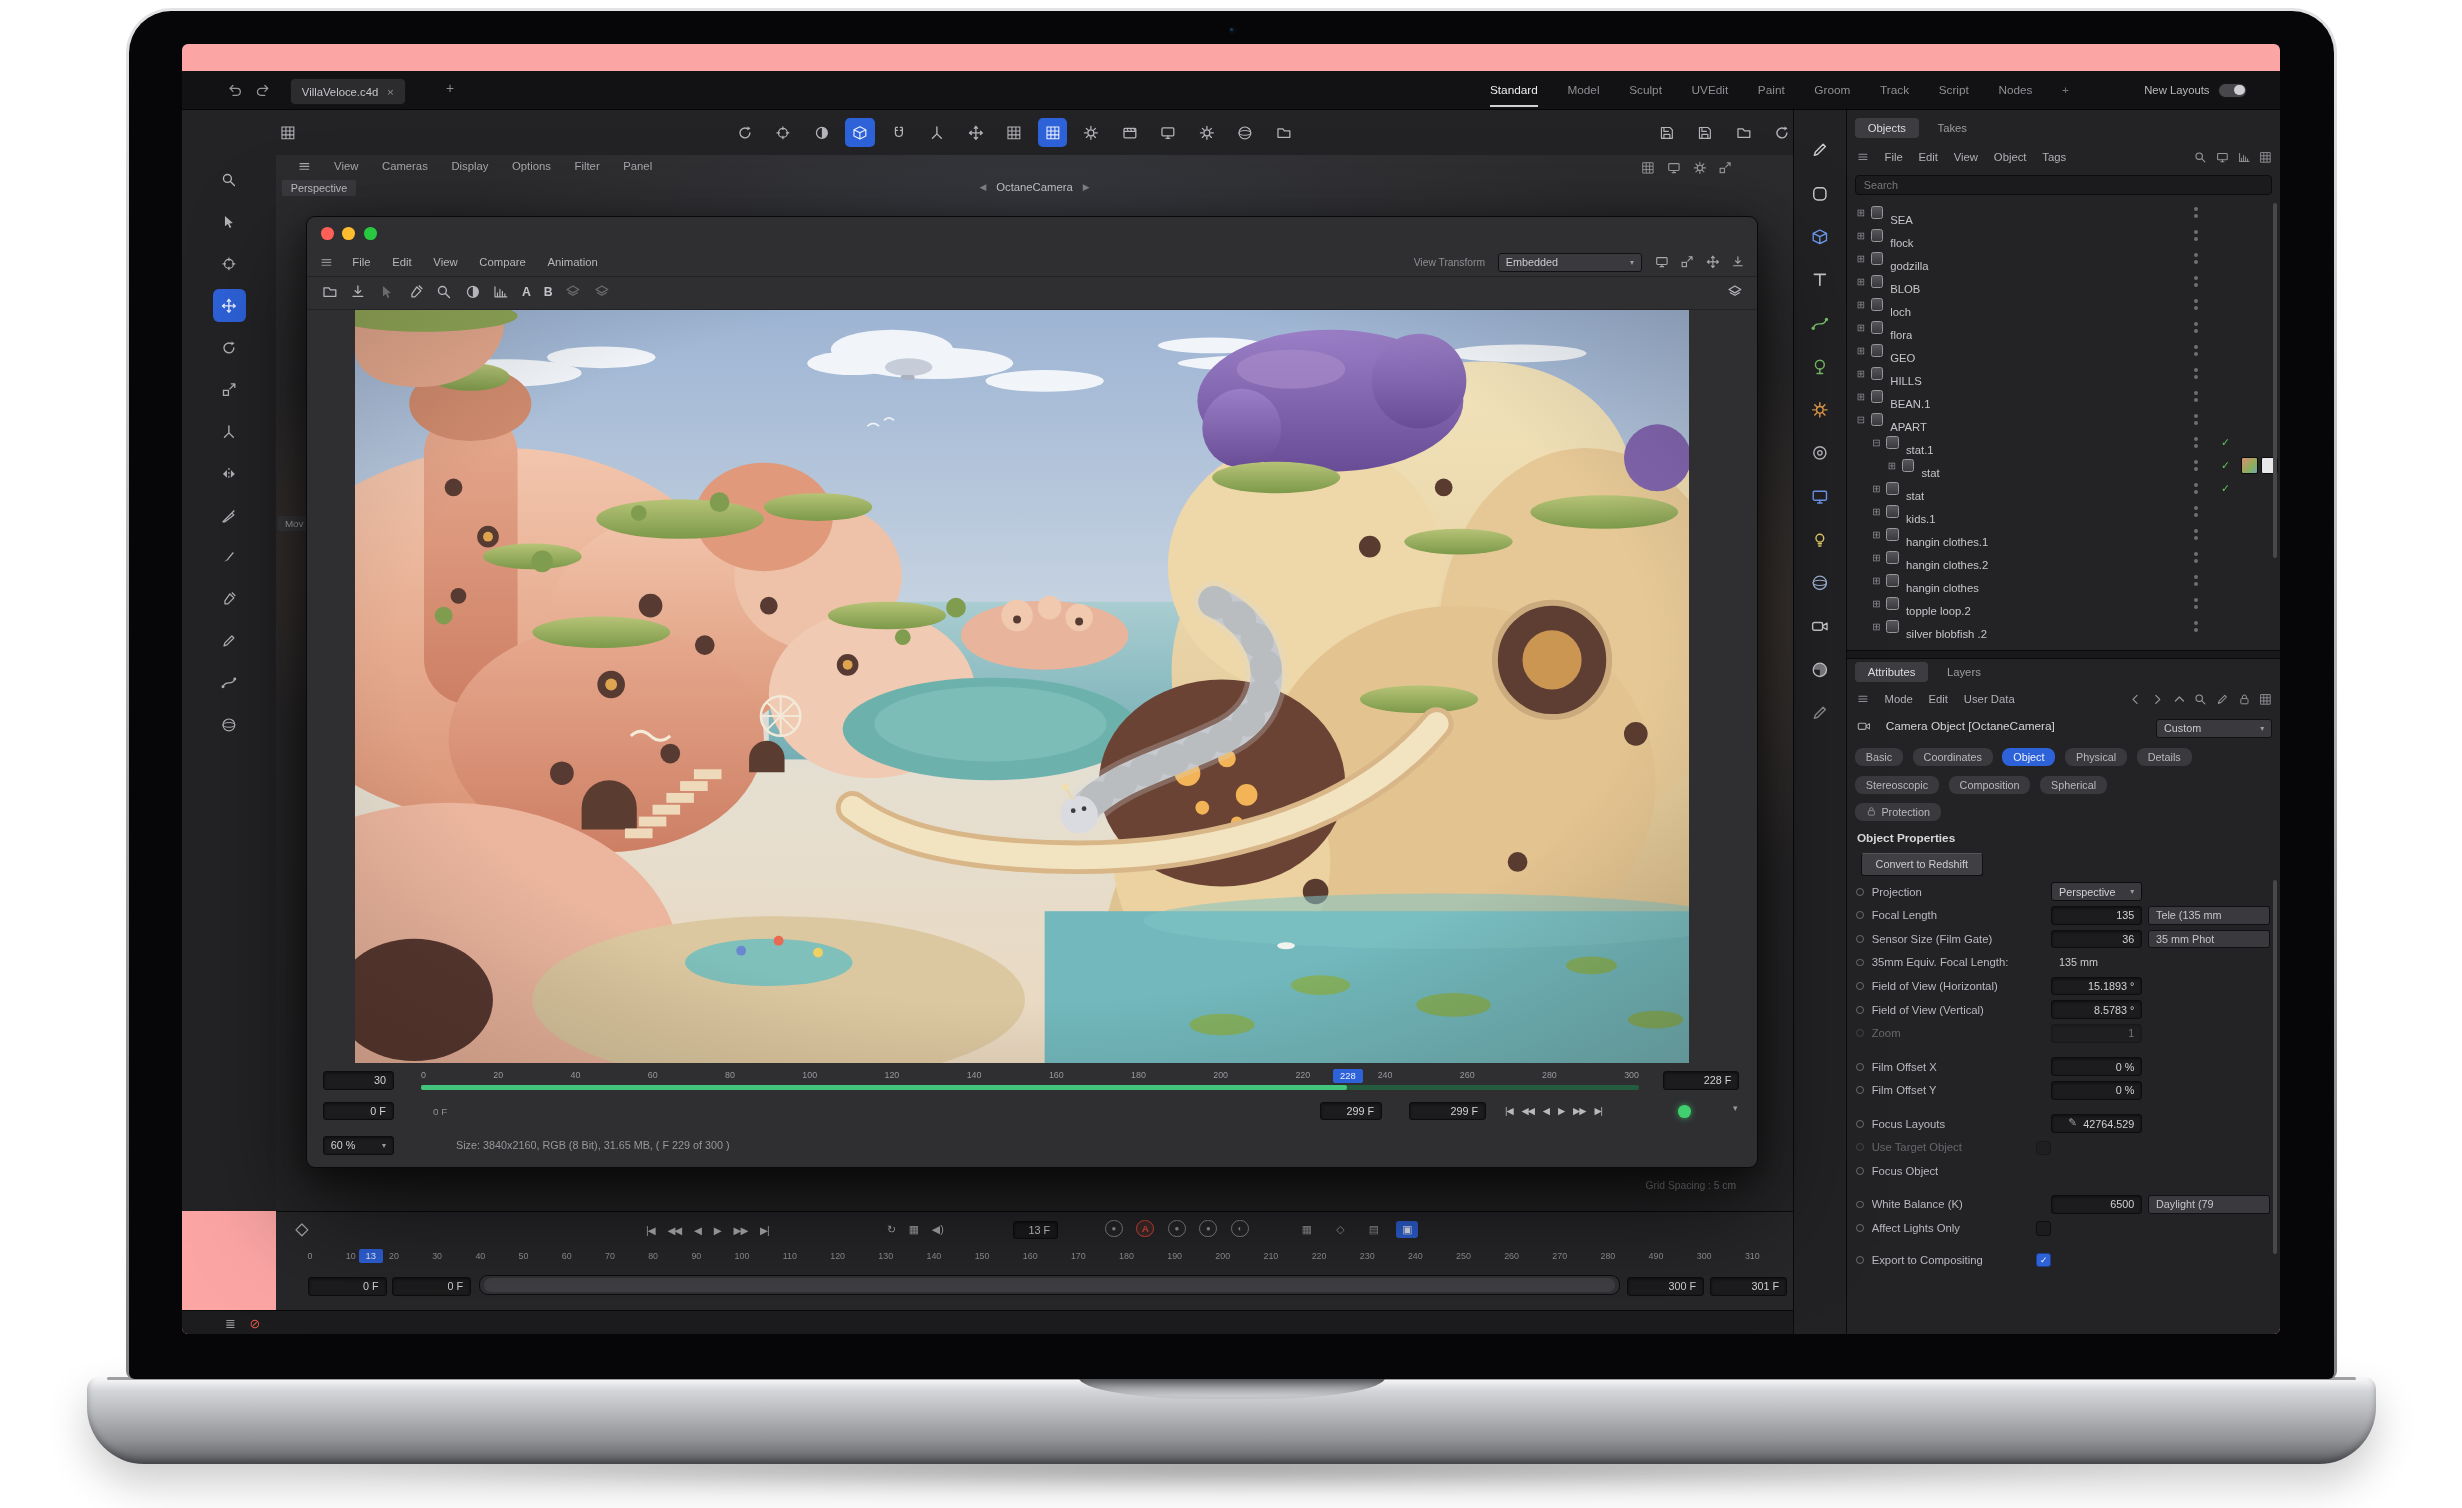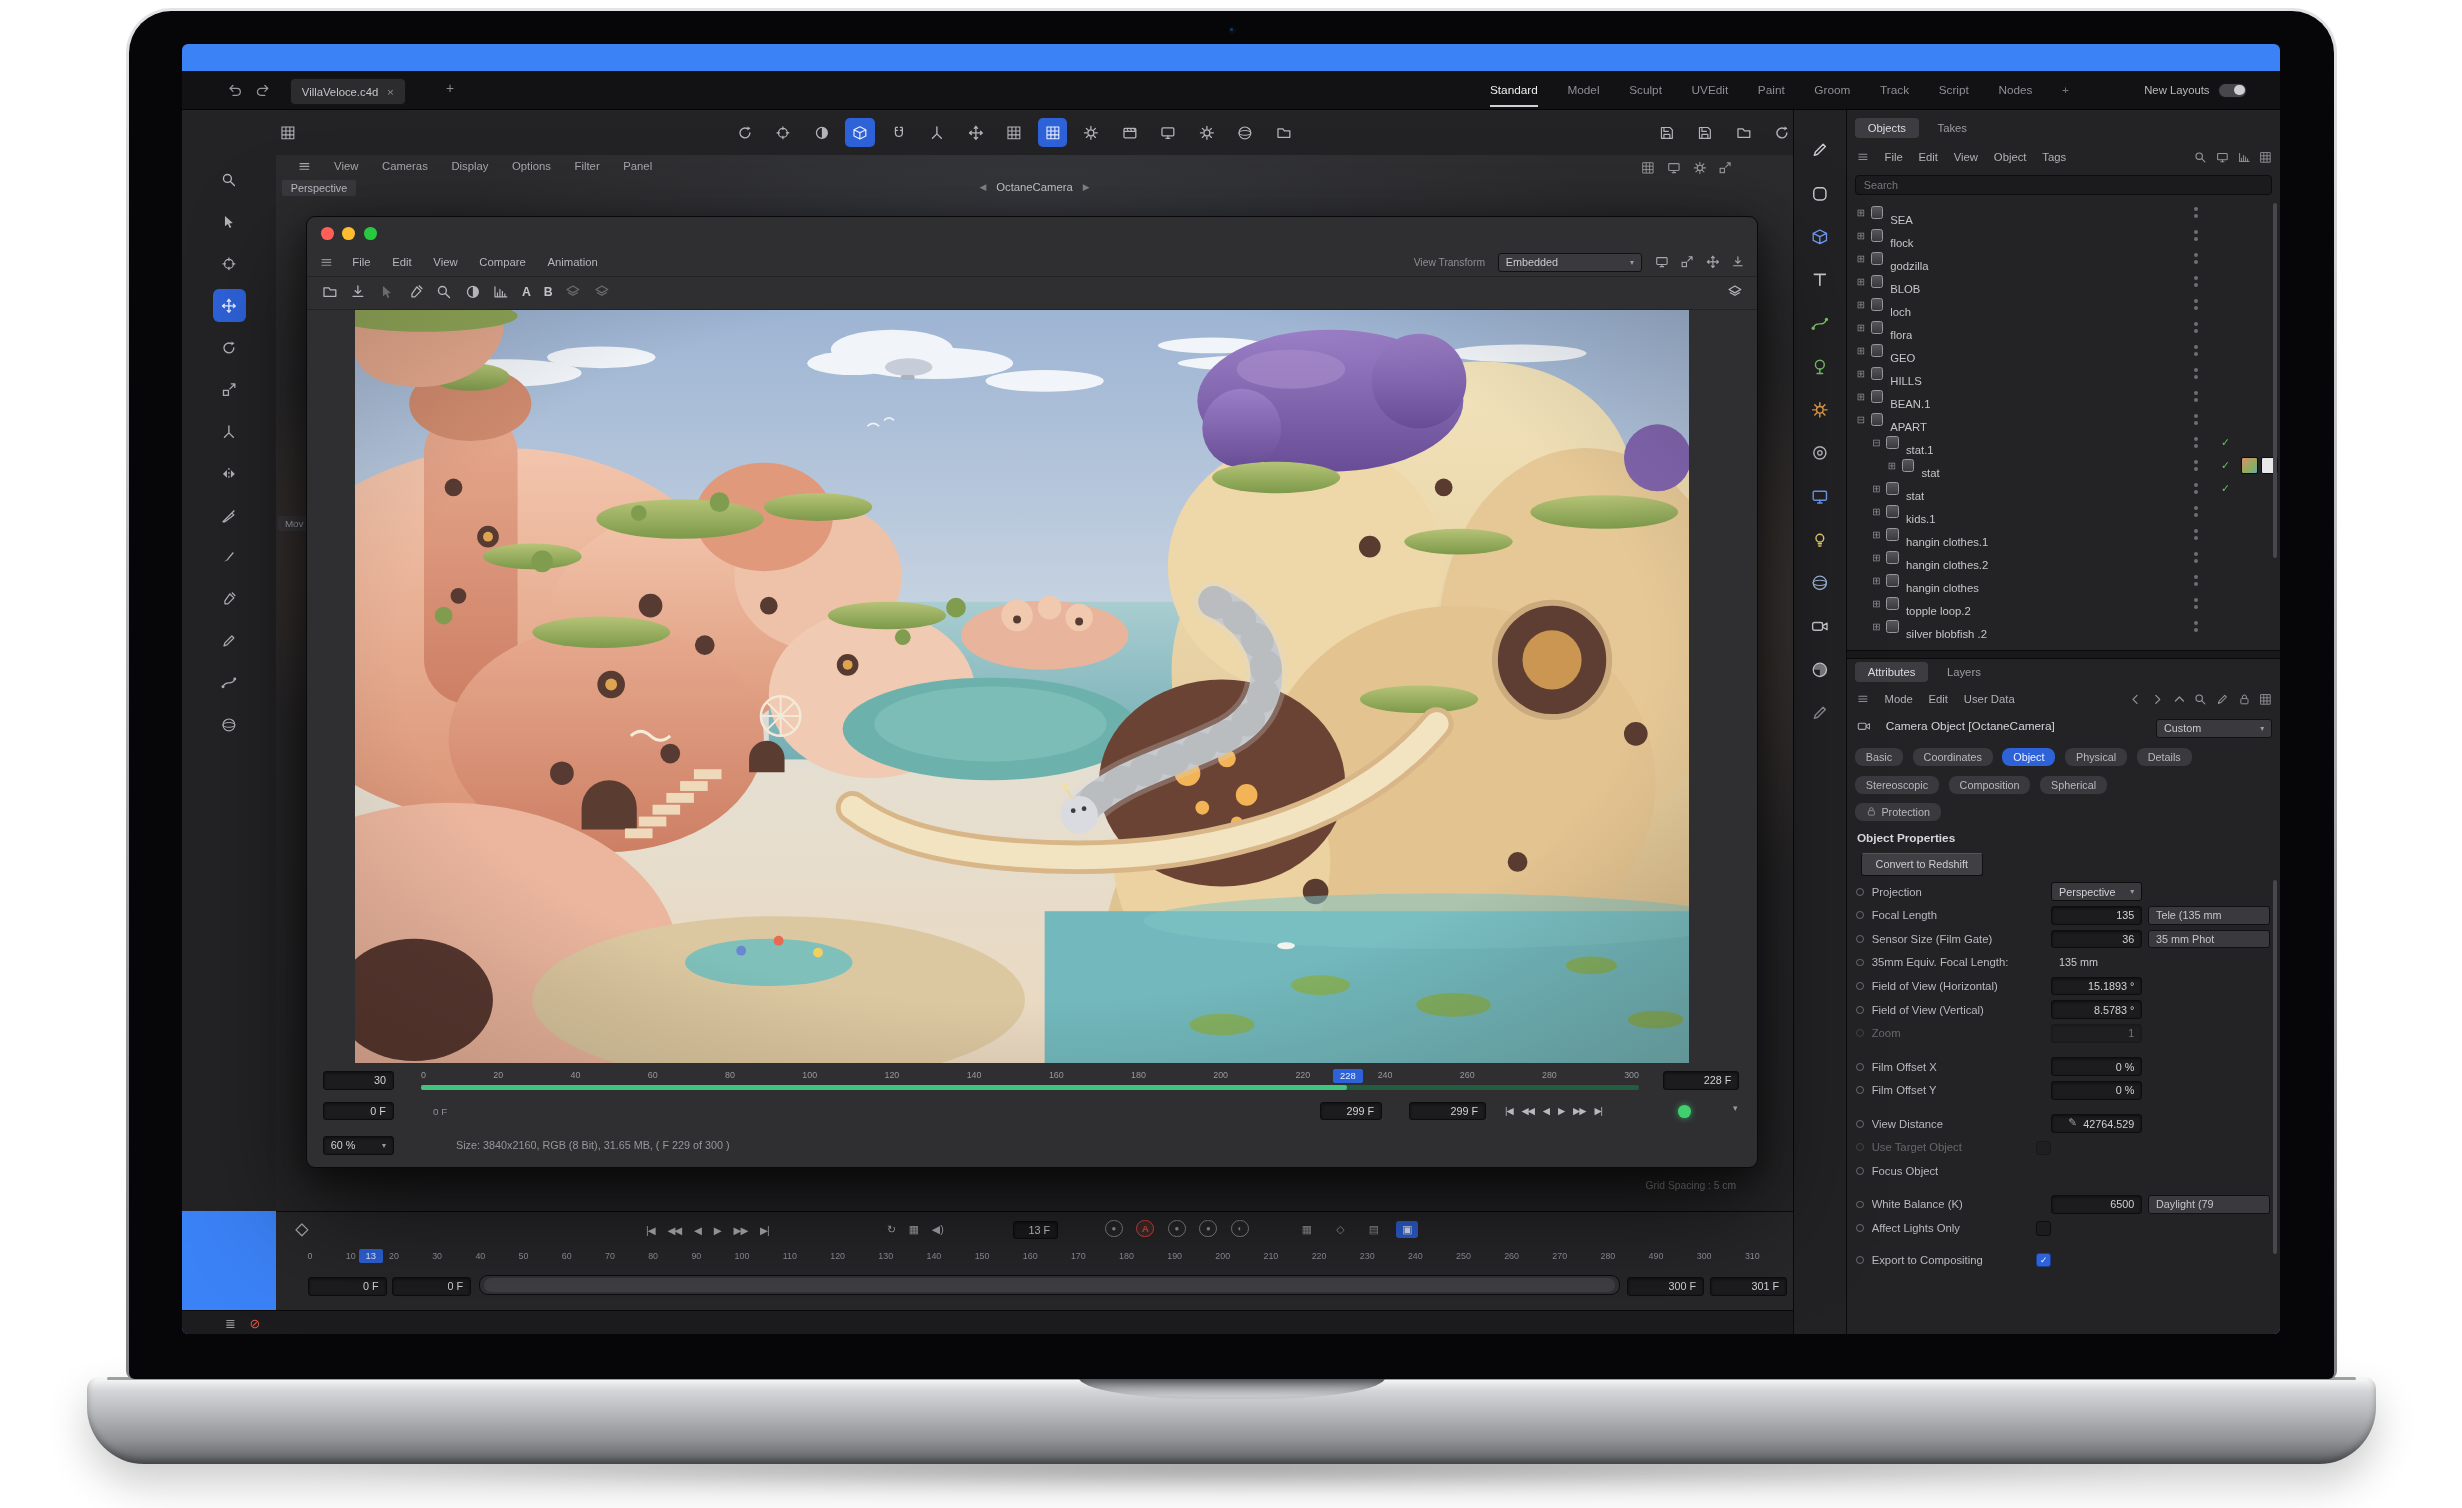--- a/index.html
+++ b/index.html
@@ -7,21 +7,21 @@
   .abs{position:absolute;}
   
   .shadow{position:absolute;left:256px;top:1446px;width:1950px;height:45px;background:radial-gradient(ellipse at center,rgba(0,0,0,.25),transparent 70%);filter:blur(7.9px);}
   .base{position:absolute;left:87px;top:1377px;width:2289px;height:87px;border-radius:11.8px 11.8px 57px 57px;background:linear-gradient(180deg,#fcfcfd 0%,#d4d5d8 16%,#b3b4b8 45%,#8e8f93 74%,#5c5d61 100%);box-shadow:0 19.7px 41px rgba(0,0,0,.20), inset 0 -3.9px 6.9px rgba(0,0,0,.28);}
   .scoop{position:absolute;left:50%;transform:translateX(-50%);top:0;width:307px;height:21.7px;border-radius:0 0 148px 148px / 0 0 25.6px 25.6px;background:linear-gradient(180deg,#6d6e72,#c8c9cc 85%);box-shadow:inset 0 4.9px 8.9px rgba(0,0,0,.38);}
   .hingeline{position:absolute;left:19.7px;right:19.7px;top:0;height:3px;background:rgba(0,0,0,.35);border-radius:2px;}
   .lidouter{position:absolute;left:126px;top:7.9px;width:2211px;height:1371px;border-radius:45px 45px 7.9px 7.9px;background:linear-gradient(180deg,#e2e3e5,#a6a7ab 60%,#818286);padding:0;}
   .lid{position:absolute;left:3px;top:3px;right:3px;bottom:0;border-radius:42px 42px 5.9px 5.9px;background:#060608;}
   .cam{position:absolute;left:50%;top:14.8px;width:8.9px;height:8.9px;margin-left:-3.9px;border-radius:50%;background:#0a1018;box-shadow:inset 0 0 3px #000;}
   .cam::after{content:"";position:absolute;left:2px;top:2px;width:3px;height:3px;border-radius:50%;background:#1d3a5e;}
-  .screen{position:absolute;left:53px;top:33px;width:2098px;height:1290px;background:#3b82f6;overflow:hidden;border-radius:5.9px;}
+  .screen{position:absolute;left:53px;top:33px;width:2098px;height:1290px;background:#fca5a5;overflow:hidden;border-radius:5.9px;}
   
   .ic{width:15.8px;height:15.8px;display:block;}
   .dim{opacity:.45;}
   .chip-blue{background:#2e62d9 !important;color:#eaf0ff !important;border-radius:4.9px;}
   .fbox{background:#1c1c1e;border:1px solid #0d0d0e;border-radius:3px;box-shadow:inset 0 1px 3px rgba(0,0,0,.55);color:#d2d2d6;font-size:10.8px;display:flex;align-items:center;justify-content:flex-end;padding:0 6.9px;height:18.7px;box-sizing:border-box;}
   
   .tabbar{position:absolute;left:0;top:27.6px;width:2098px;height:38px;background:#121214;border-bottom:1px solid #050506;}
   .histicons{position:absolute;left:45px;top:10.8px;display:flex;gap:11.8px;color:#96969b;}
   .doctab{position:absolute;left:108px;top:6.9px;height:24.6px;display:flex;align-items:center;gap:8.9px;padding:0 10.8px;background:#2c2c2f;border:1px solid #141416;border-radius:4.9px;font-size:11.3px;color:#c6c6ca;}
   .doctab .x{color:#8c8c91;font-size:11.8px;}
@@ -1489,21 +1489,21 @@
               <span class="albl">Film Offset Y</span>
               <span class="afield fbox">
                   <span>0 %</span>
                 </span>
               <span class="aunit"></span>
 
             </div>
 
             <div class="arow gap pen">
               <span class="adot"></span>
-              <span class="albl">View Distance</span>
+              <span class="albl">Focus Layouts</span>
               <span class="afield fbox">
                   <span>42764.529</span>
                 </span>
               <span class="aunit"></span>
 
               <span class="apen">✎</span>
             </div>
 
             <div class="arow checkbox dimrow">
               <span class="adot"></span>

